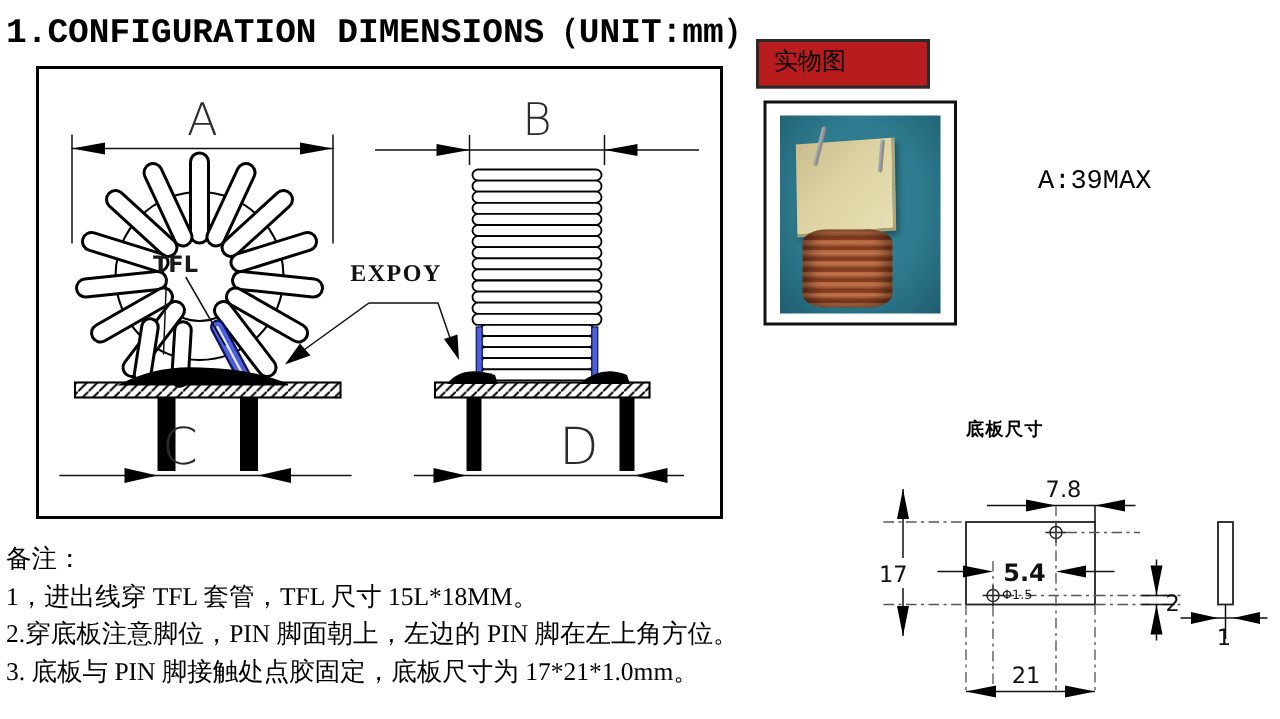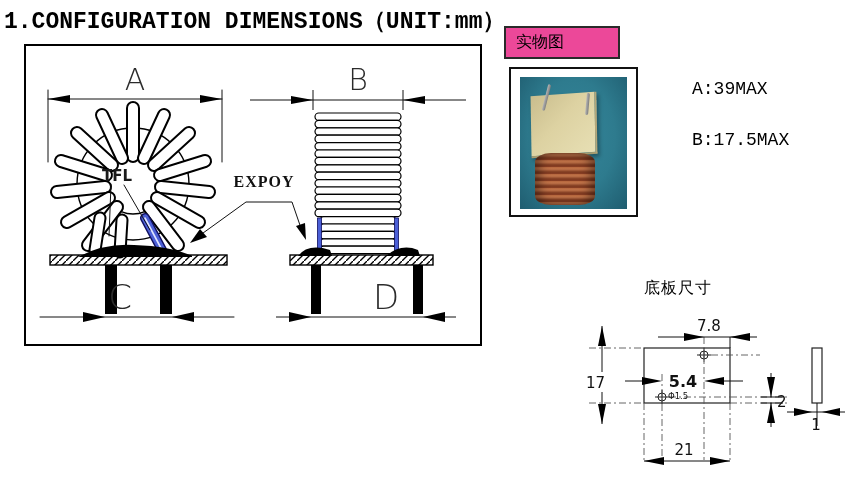--- a/index.html
+++ b/index.html
@@ -2,37 +2,37 @@
 <html><head>
 <meta charset="utf-8">
 <style>
   html,body{margin:0;padding:0;background:#fff;}
   #page{position:relative;width:853px;height:479px;background:#fff;overflow:hidden;
         font-family:"Liberation Sans",sans-serif;color:#000;}
   .abs{position:absolute;}
   #title{left:4px;top:5px;font-family:"Liberation Mono",monospace;font-weight:700;
          font-size:23px;letter-spacing:0px;white-space:nowrap;color:#000;}
   #photo-label-box{left:504px;top:26px;width:102px;height:29px;border:2px solid #2a2a2a;
-         font-family:"Liberation Serif",serif;font-size:16px;line-height:28px;padding-left:10px;background:#ec4899;}
+         font-family:"Liberation Serif",serif;font-size:16px;line-height:28px;padding-left:10px;background:#b91c1c;}
   #photo-frame{left:509px;top:67px;width:125px;height:146px;border:2px solid #111;background:#fff;}
   #photo-teal{position:absolute;left:9px;top:8px;width:107px;height:132px;
          background:radial-gradient(ellipse at 50% 45%, #35859a 0%, #2e7b8e 55%, #1f5d70 100%);overflow:hidden;}
   #board{position:absolute;left:11px;top:17px;width:64px;height:60px;
          background:linear-gradient(135deg,#c9bd8d 0%,#ddd2a2 45%,#e7dfb4 100%);
          transform:rotate(-4deg) skewX(-3deg);box-shadow:2px 3px 4px rgba(0,0,0,.35);
          border-right:2px solid #b3a77a;border-bottom:2px solid #a79b6e;}
   .pin-ph{position:absolute;width:3px;border-radius:2px;background:linear-gradient(90deg,#b5b5b5,#7e7e7e);}
   #pin-ph-1{left:25px;top:7px;height:27px;transform:rotate(14deg);}
   #pin-ph-2{left:66px;top:16px;height:22px;transform:rotate(5deg);}
   #coil-ph{position:absolute;left:15px;top:76px;width:60px;height:52px;border-radius:16px/9px;
          background:repeating-linear-gradient(180deg,#b5663d 0px,#c0744a 2px,#7e3a20 5px,#8a3f24 7px);
          box-shadow:inset 6px 0 8px rgba(0,0,0,.35), inset -6px 0 8px rgba(0,0,0,.35);}
   #dim-list{left:692px;top:80px;font-family:"Liberation Mono",monospace;font-size:18px;}
-  #dim-list .dim-item{height:18px;line-height:18px;margin-bottom:33px;white-space:nowrap;}
-  #plate-title{left:644px;top:278px;font-family:"Liberation Serif",serif;font-size:16px;letter-spacing:1px;}
+  #dim-list .dim-item{height:18px;line-height:18px;margin-bottom:33px;white-space:nowrap;margin-top:32px;}
+  #plate-title{left:644px;top:278px;font-family:"Liberation Serif",serif;font-size:12px;letter-spacing:1px;font-weight:bold;}
   #notes{left:4px;top:360px;font-family:"Liberation Serif",serif;font-size:17px;line-height:25px;white-space:nowrap;}
   svg text{font-family:"DejaVu Sans",sans-serif;}
   .cad-letter{font-family:"DejaVu Sans",sans-serif;font-weight:200;fill:#2b2b2b;}
   .dimnum{font-family:"DejaVu Sans",sans-serif;fill:#111;}
   .thin{stroke:#111;stroke-width:1;fill:none;}
 </style>
 </head>
 <body>
 
 <div id="page">
@@ -186,21 +186,20 @@
     <div id="photo-teal">
       <div id="board"></div>
       <div class="pin-ph" id="pin-ph-1"></div>
       <div class="pin-ph" id="pin-ph-2"></div>
       <div id="coil-ph"></div>
     </div>
   </div>
 
   <div class="abs" id="dim-list">
     <div class="dim-item">A:39MAX</div>
-    <div class="dim-item">B:17.5MAX</div>
   </div>
 
   <div class="abs" id="plate-title">底板尺寸</div>
 
   <svg class="abs" style="left:585px;top:300px;" width="268" height="170" viewBox="0 0 268 170">
     <g stroke="#222" stroke-width="1.2" fill="none">
       <rect x="59" y="48" width="86" height="55"></rect>
       <rect x="227" y="48" width="10" height="55"></rect>
     </g>
 
@@ -271,14 +270,20 @@
 
     <g>
       <line x1="232" y1="103" x2="232" y2="126" class="thin"></line>
       <line x1="202" y1="112" x2="260" y2="112" class="thin"></line>
       <polygon points="227,112 209,108 209,116" fill="#000"></polygon>
       <polygon points="237,112 255,108 255,116" fill="#000"></polygon>
       <text class="dimnum" x="231" y="130" font-size="15" text-anchor="middle">1</text>
     </g>
   </svg>
 
+  <div class="abs" id="notes">
+    <div>备注：</div>
+    <div>1，进出线穿 TFL 套管，TFL 尺寸 15L*18MM。</div>
+    <div>2.穿底板注意脚位，PIN 脚面朝上，左边的 PIN 脚在左上角方位。</div>
+    <div>3. 底板与 PIN 脚接触处点胶固定，底板尺寸为 17*21*1.0mm。</div>
+  </div>
 
 </div>
 
 </body></html>

